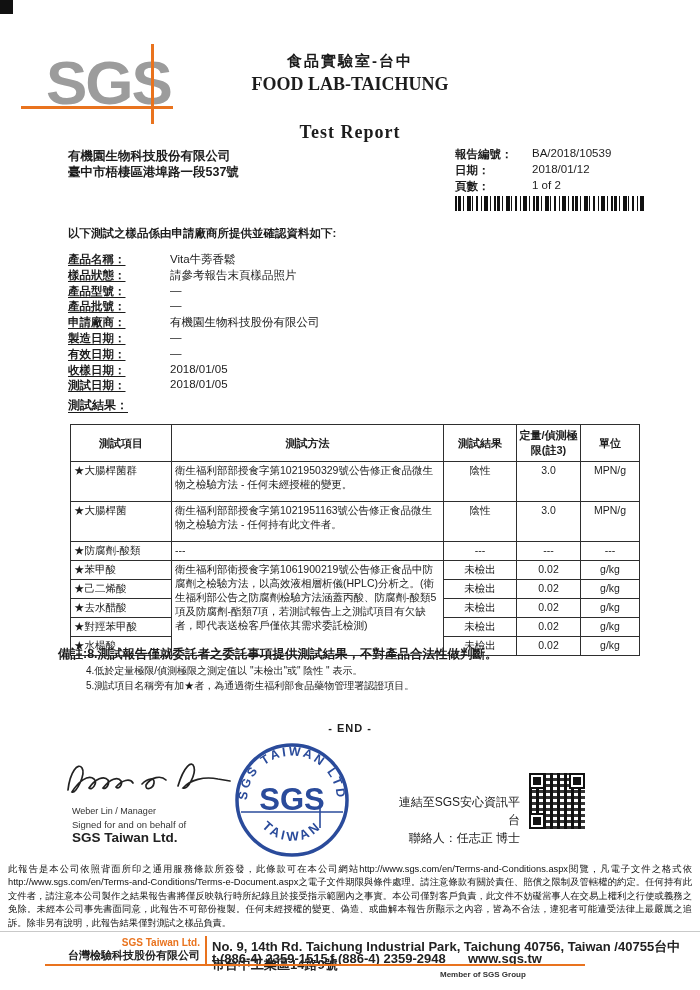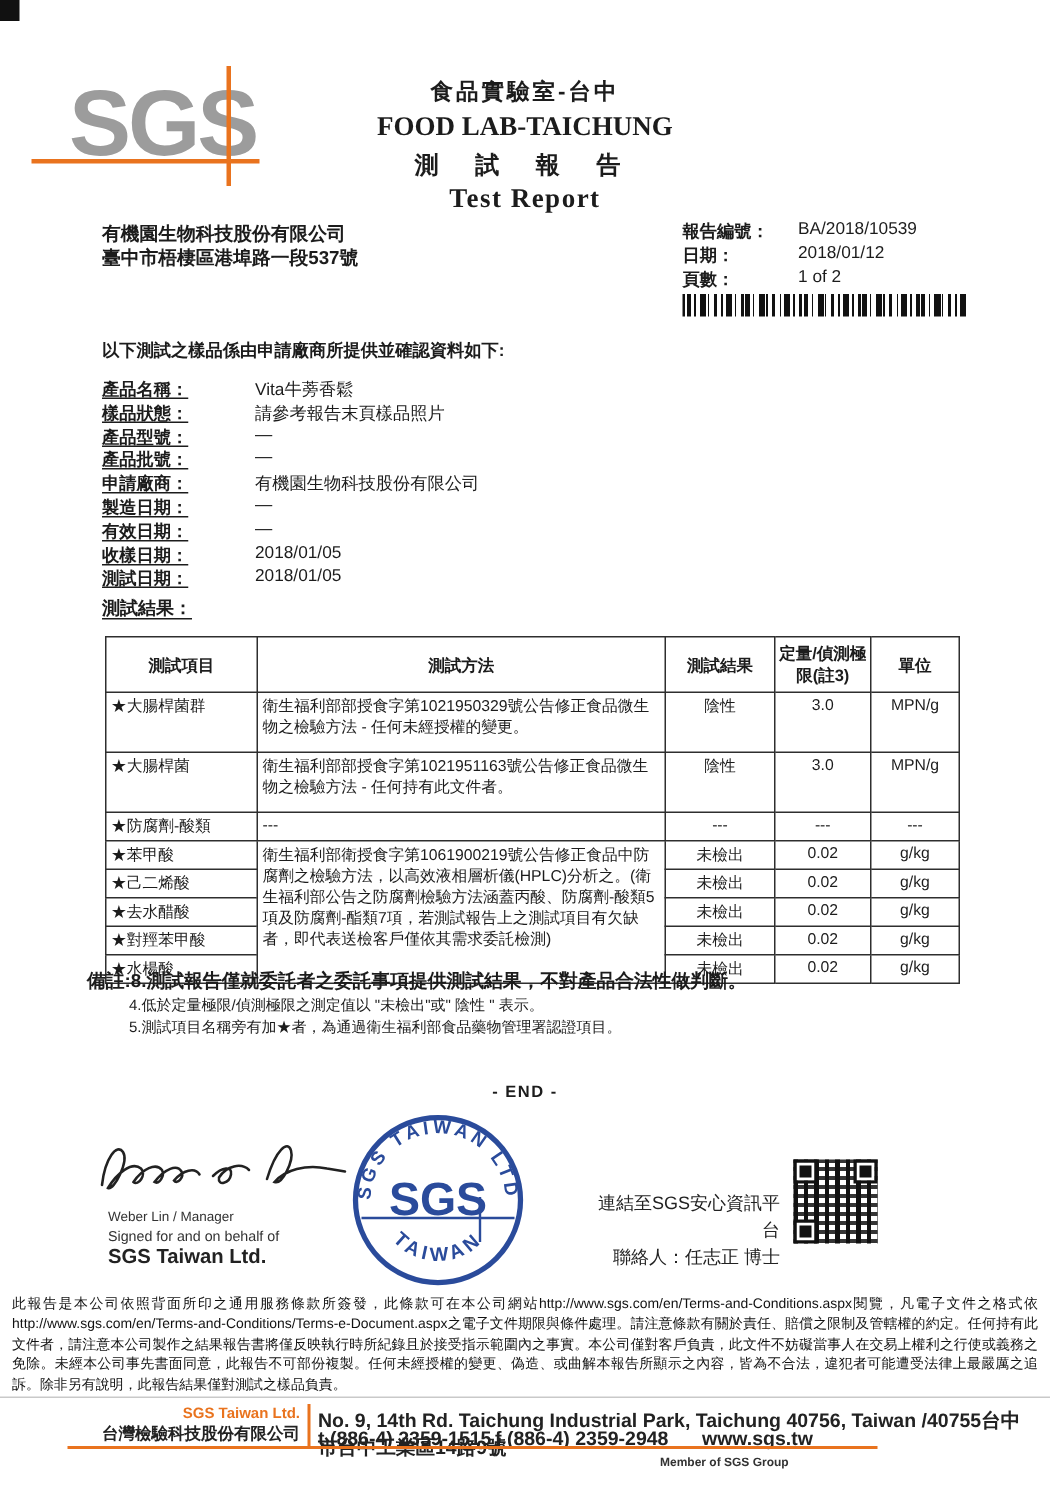--- a/index.html
+++ b/index.html
@@ -63,21 +63,20 @@
   <div class="abs artifact" style="left:0;top:7;width:13px;height:14px;"></div>
 
   <div class="abs" style="left:46px;top:52px;">
     <div class="logo-text">SGS</div>
   </div>
   <div class="abs oline" style="left:151px;top:44px;width:3px;height:80px;"></div>
   <div class="abs oline" style="left:21px;top:106px;width:152px;height:3px;"></div>
 
   <div class="abs title-en" style="left:180px;top:74px;width:340px;text-align:center;">FOOD LAB-TAICHUNG</div>
   <div class="abs title-zh" style="left:180px;top:52px;width:340px;text-align:center;">食品實驗室-台中</div>
-  <div class="abs report-zh" style="left:180px;top:100px;width:340px;text-align:center;">測 試 報 告</div>
   <div class="abs report-en" style="left:180px;top:122px;width:340px;text-align:center;">Test Report</div>
 
   <div class="abs applicant" style="left:68px;top:148px;">
     <div>有機園生物科技股份有限公司</div>
     <div>臺中市梧棲區港埠路一段537號</div>
   </div>
 
   <div class="abs meta-label" style="left:455px;top:147px;">報告編號：</div>
   <div class="abs meta-value" style="left:532px;top:147px;">BA/2018/10539</div>
   <div class="abs meta-label" style="left:455px;top:163px;">日期：</div>

